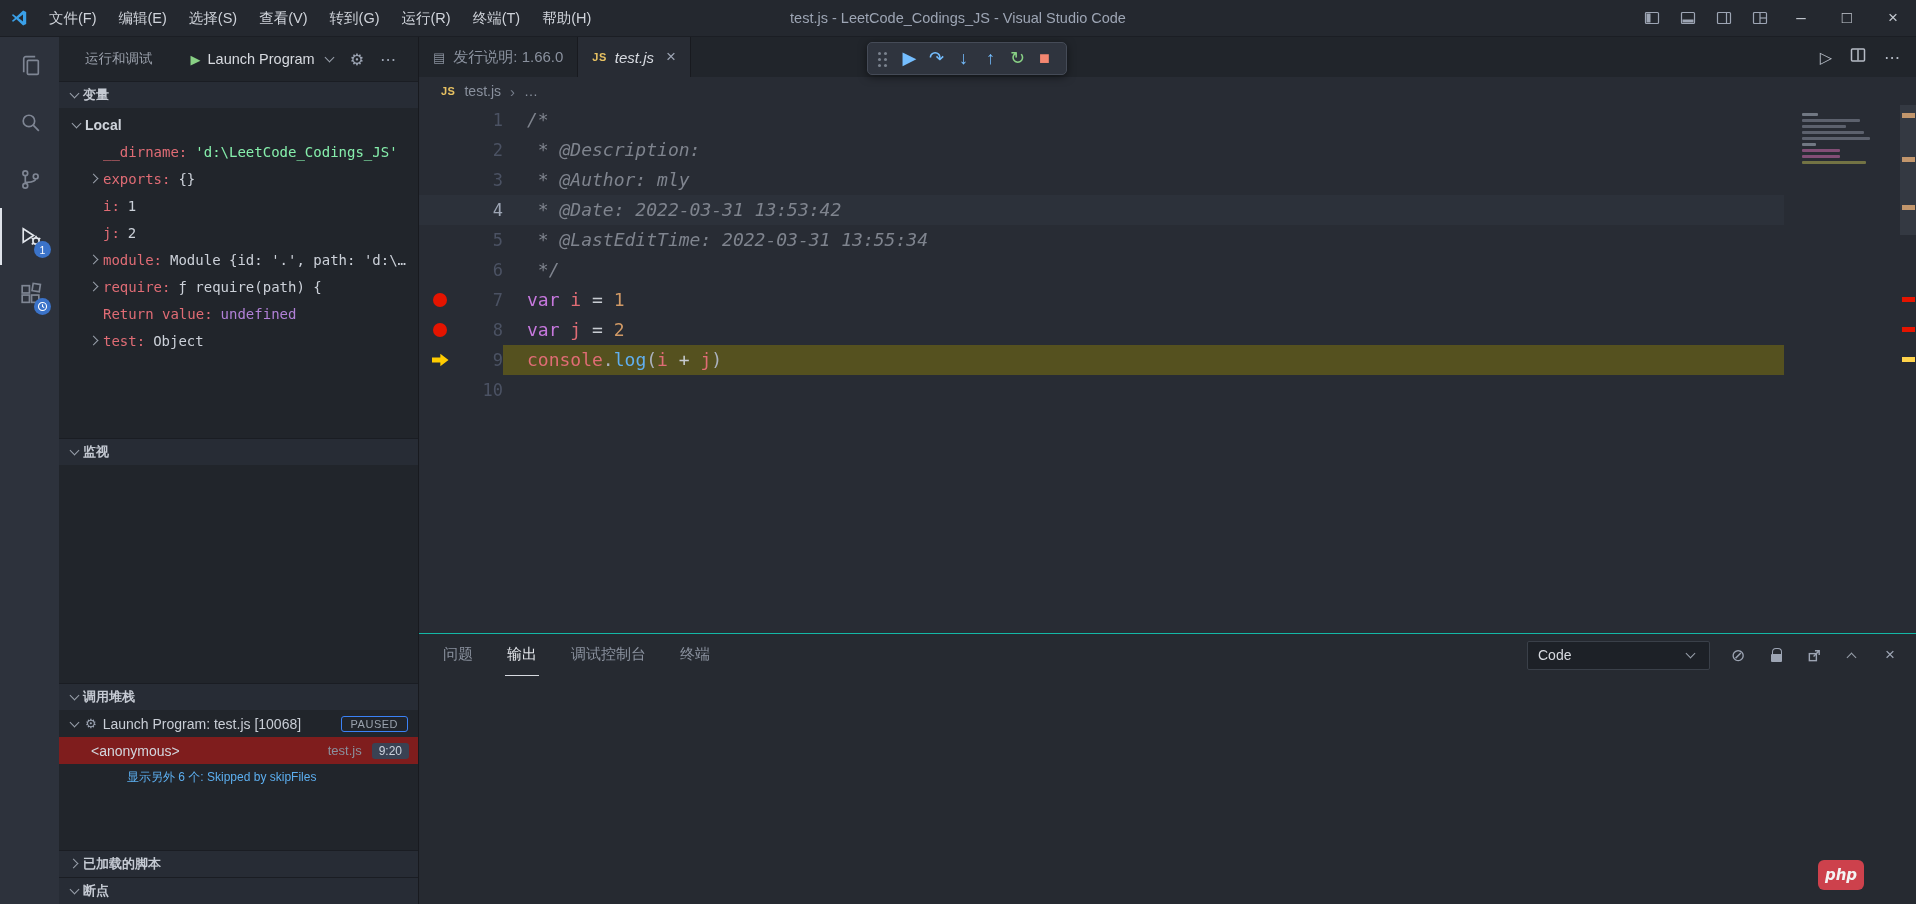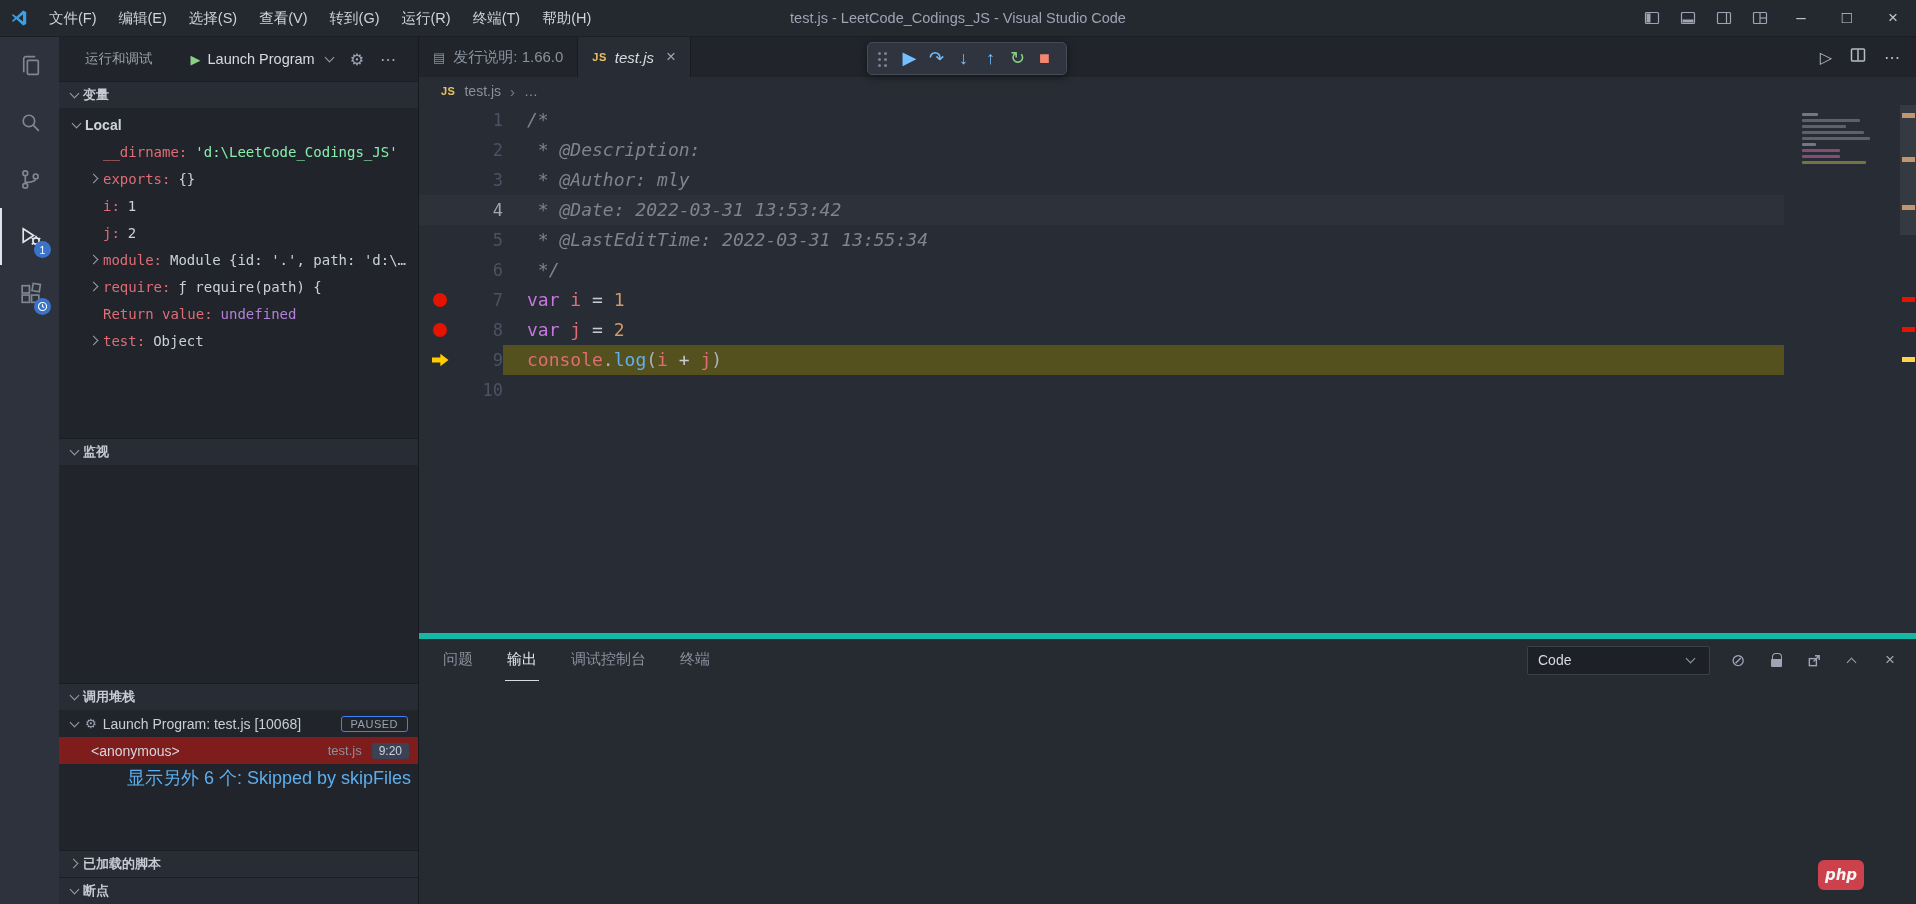--- a/index.html
+++ b/index.html
@@ -56,21 +56,21 @@
 
   .watch-body{flex:1;background:#21252b}
   .cs-body{flex:0 0 140px;overflow:hidden}
   .cs-row{height:27px;display:flex;align-items:center;font-size:14px;color:#c9ced6;padding-left:8px;white-space:nowrap}
   .sess-icon{color:#9da5b4;font-size:13px;margin:0 6px 0 2px}
   .paused-badge{margin-left:auto;margin-right:10px;border:1px solid #3b82f6;color:#9aa2ad;font-size:11px;
     padding:1px 9px;border-radius:3px;letter-spacing:.5px}
   .cs-frame{background:#7f1d1d;padding-left:32px;color:#d2d6dd}
   .frame-file{margin-left:auto;color:#8a919e;font-size:13px}
   .frame-pos{background:#3a4253;color:#cdd3de;font-size:12px;padding:1px 7px;border-radius:3px;margin:0 9px 0 10px}
-  .cs-skip{padding-left:68px;color:#5caeef;font-size:18px}
+  .cs-skip{padding-left:68px;color:#5caeef;font-size:12px}
 
   
   .editor-col{flex:1;display:flex;flex-direction:column;overflow:hidden}
   .tabbar{flex:0 0 40px;background:#21252b;display:flex;align-items:stretch;position:relative}
   .tab{display:flex;align-items:center;gap:8px;padding:0 14px;border-right:1px solid #181a1f;color:#8a919e;font-size:15px;white-space:nowrap}
   .tab.active{background:#282c34;color:#d7dae0}
   .tab-label.italic{font-style:italic}
   .js-icon{color:#e8c262;font-weight:bold;font-size:11px;letter-spacing:.5px}
   .file-icon{color:#8a919e;font-size:13px}
   .tab-close{color:#9da5b4;font-size:17px;margin-left:4px}
@@ -107,21 +107,21 @@
   .tk-f{color:#61afef}
   .tk-p{color:#abb2bf}
 
   .minimap{position:absolute;top:5px;right:22px;width:92px}
   .minimap div{height:3px;margin:3px 0;border-radius:1px;opacity:.75}
   .overview{position:absolute;top:0;right:0;width:16px;height:100%}
   .ov-mark{position:absolute;right:1px;width:13px;height:5px}
   .scroll-slider{position:absolute;top:0;right:0;width:16px;height:130px;background:rgba(121,129,140,.16)}
 
   
-  .panel{flex:0 0 271px;background:#262a31;border-top:6px solid #14b8a6;display:flex;flex-direction:column;position:relative}
+  .panel{flex:0 0 271px;background:#262a31;border-top:1px solid #14b8a6;display:flex;flex-direction:column;position:relative}
   .panel-header{flex:0 0 42px;display:flex;align-items:center;padding:0 16px 0 22px}
   .panel-tabs{display:flex;gap:30px;height:100%}
   .panel-tab{display:flex;align-items:center;color:#8a919e;font-size:15px;border-bottom:1.5px solid transparent;padding:0 2px;white-space:nowrap}
   .panel-tab.active{color:#e2e5ea;border-bottom-color:#d7dae0}
   .panel-right{margin-left:auto;display:flex;align-items:center;gap:18px}
   .channel-select{width:183px;height:29px;background:#1d2127;border:1px solid #3a4049;border-radius:2px;
     display:flex;align-items:center;padding:0 10px;color:#d7dae0;font-size:14px}
   .channel-select .cv{margin-left:auto}
   .p-icon{color:#9da5b4;font-size:17px;display:flex;align-items:center;justify-content:center;width:20px;height:20px}
   .lock{width:11px;height:8px;background:#9da5b4;border-radius:1px;position:relative;margin-top:5px}

